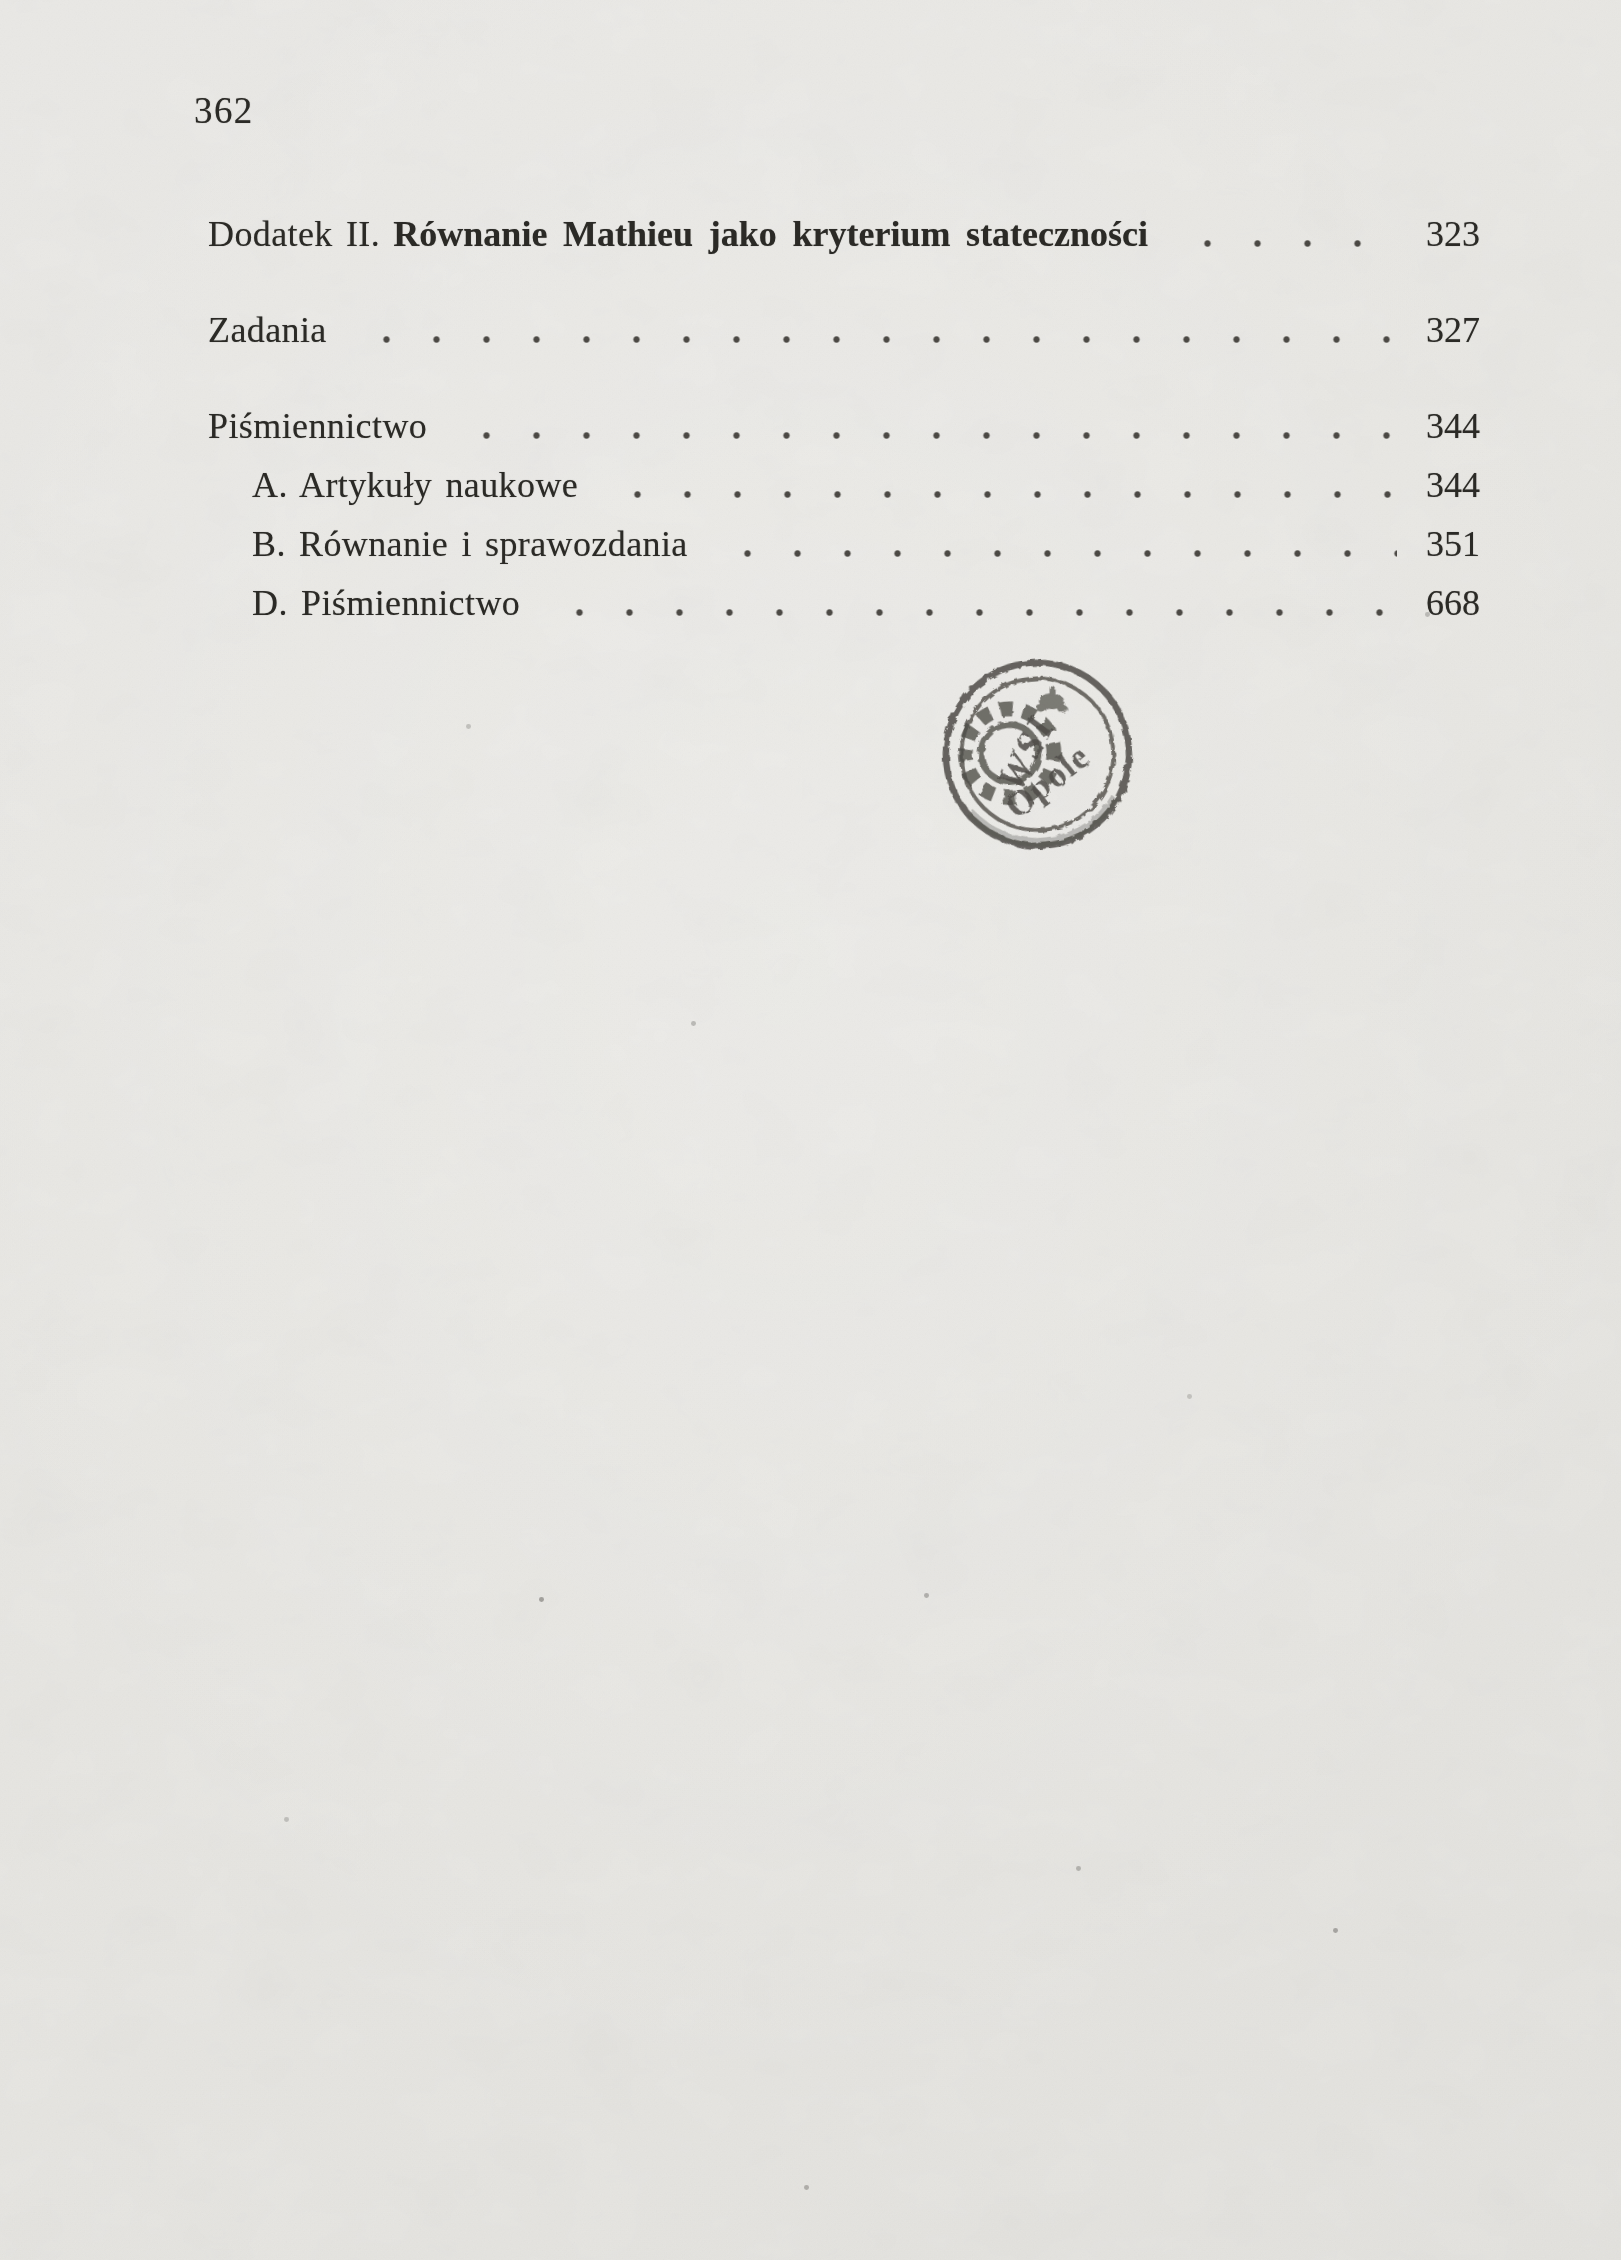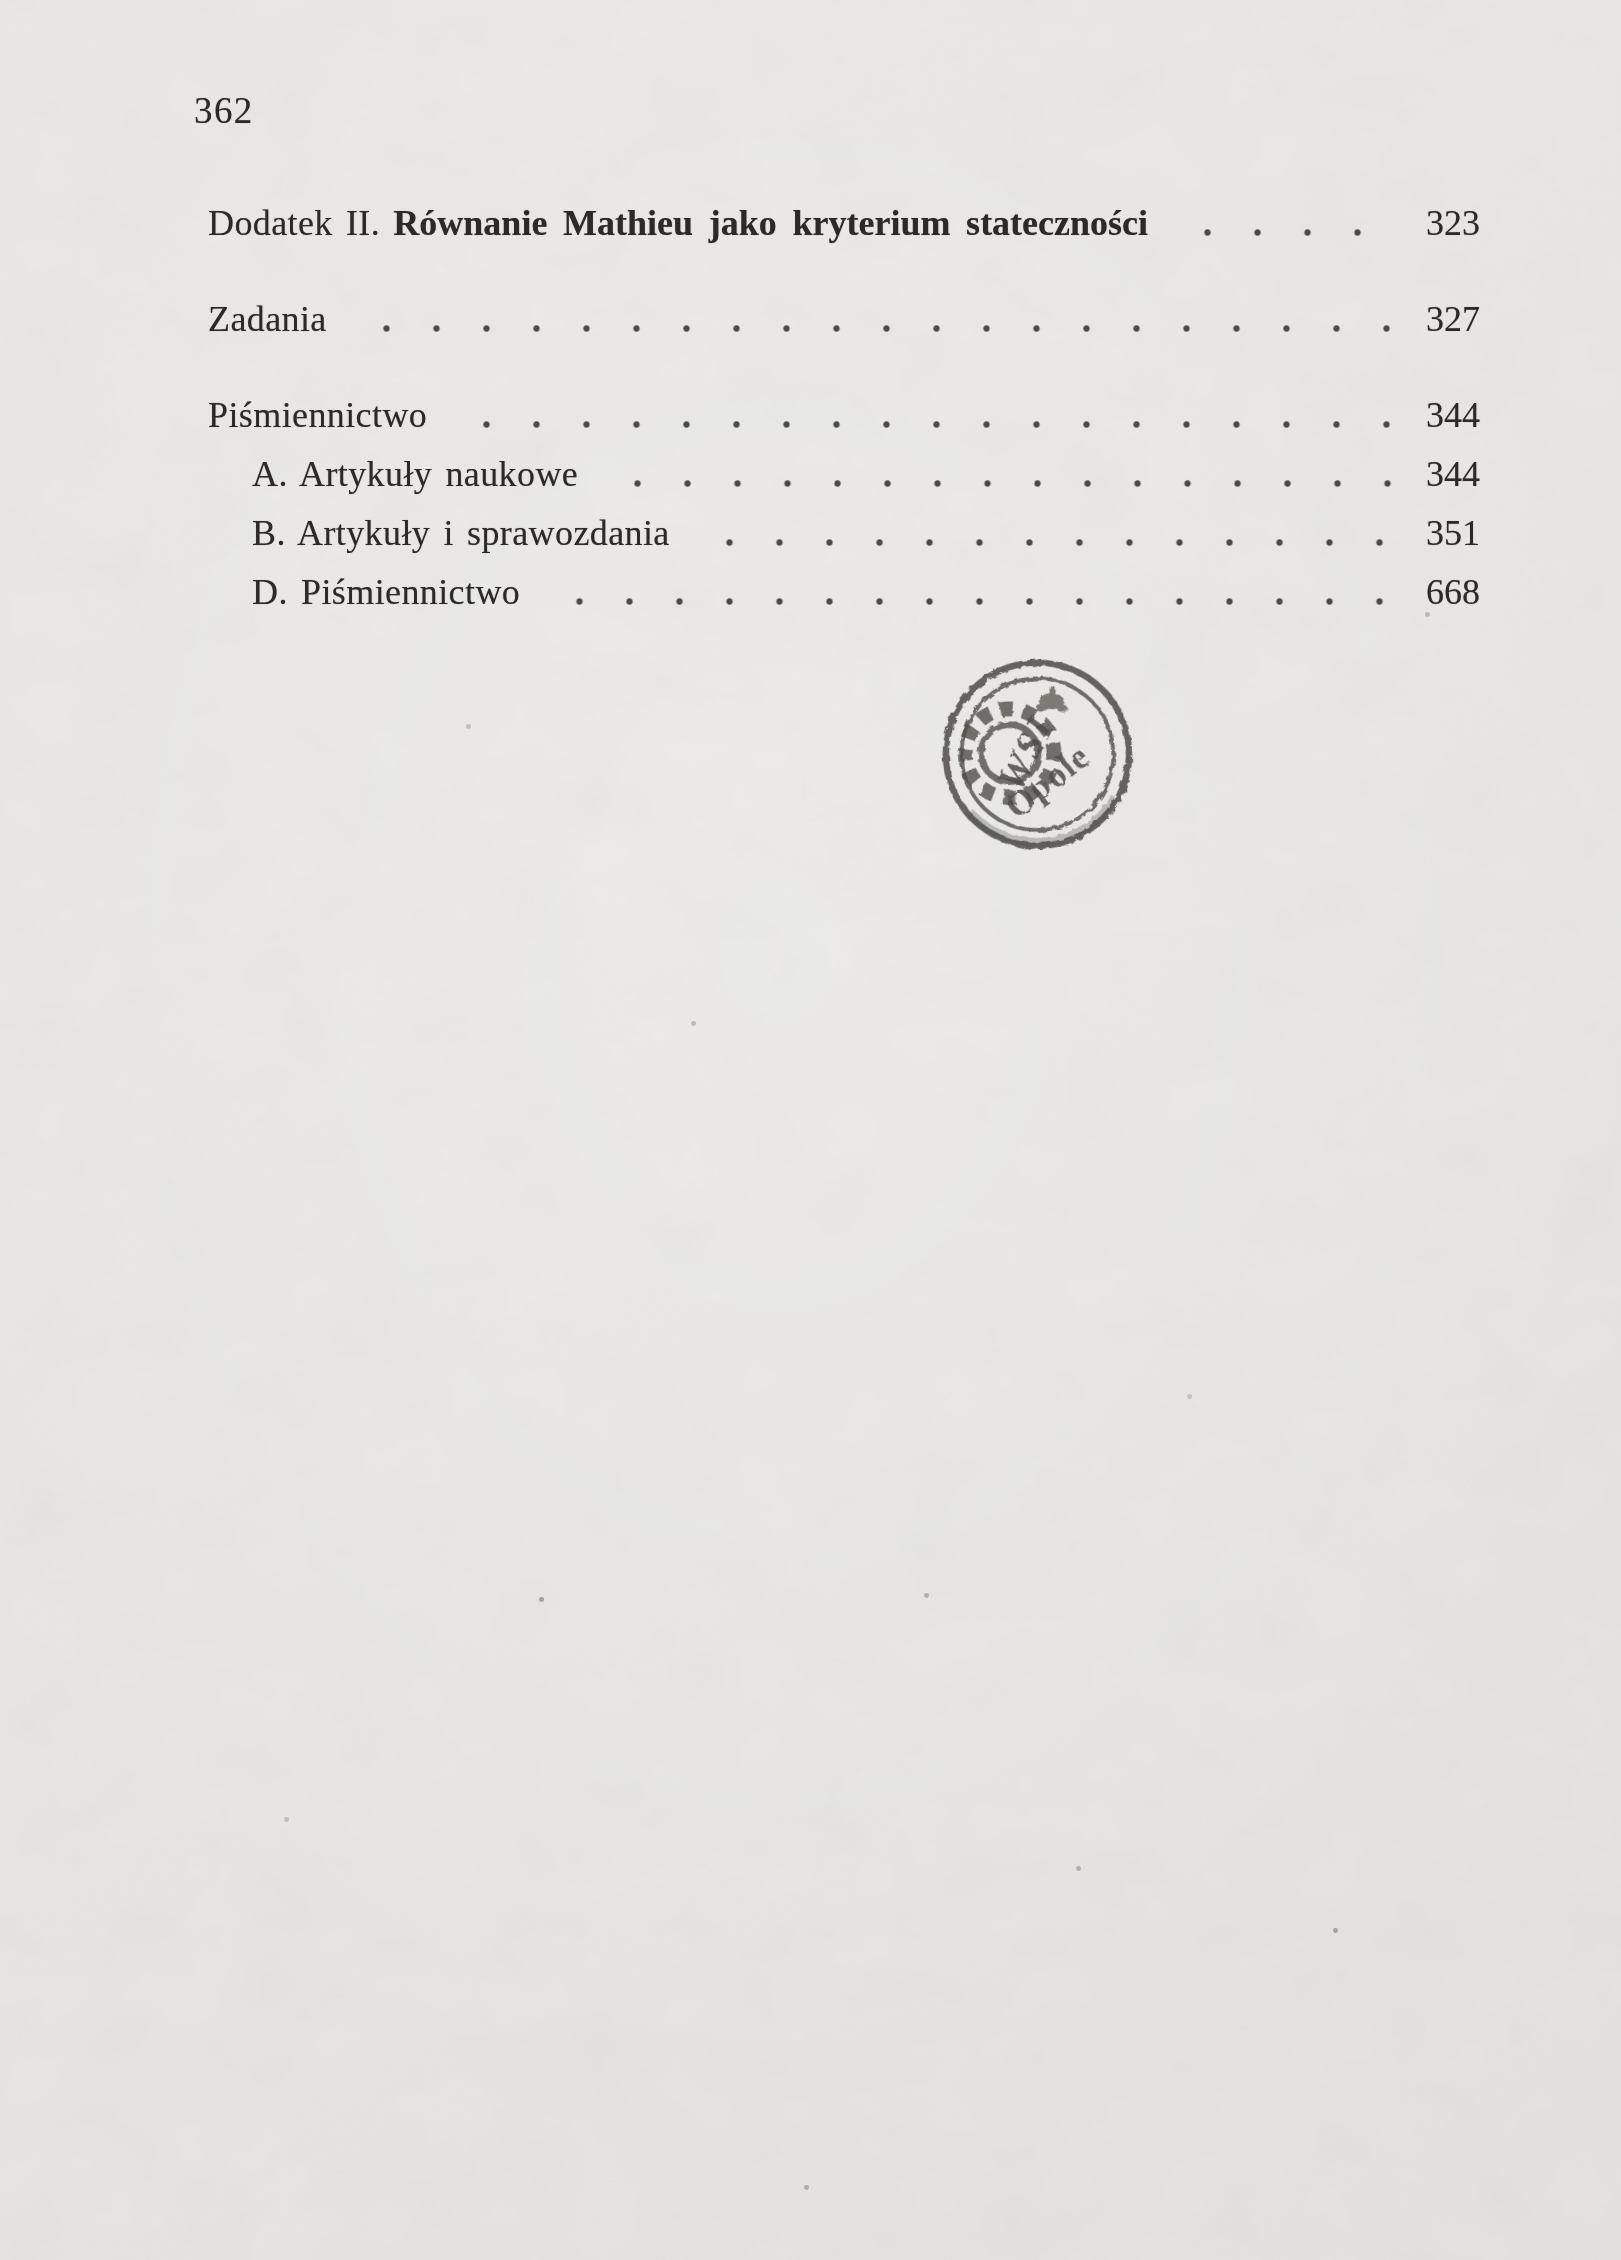--- a/index.html
+++ b/index.html
@@ -45,21 +45,21 @@
   .toc {
     position: absolute; left: 208px; top: 203px;
     width: 1300px;
     text-shadow: 0 0 1px rgba(43,42,38,0.40);
   }
   .toc-row {
     display: flex;
     font-size: 36px; line-height: 40px;
     margin-top: 56px;
   }
-  .toc-row:first-child { margin-top: 0; }
+  .toc-row:first-child { margin-top: 11px; }
   .toc-row.sub { margin-top: 19px; padding-left: 44px; }
   .toc-label { white-space: nowrap; word-spacing: 3.8px; letter-spacing: 0.4px; }
   .toc-title.bold { font-weight: 700; letter-spacing: 0; word-spacing: 6.7px; }
   .leader {
     flex: 1 1 auto;
     margin-left: 23px; margin-right: 29px;
     background-image: radial-gradient(circle, rgba(48,45,40,0.85) 2.5px, rgba(48,45,40,0) 3.7px);
     background-size: 50px 8.6px;
     background-repeat: repeat-x;
     background-position: 11.5px 25px;
@@ -116,21 +116,21 @@
         <span class="toc-label"><span class="toc-title">Piśmiennictwo</span></span>
         <span class="leader"></span>
         <span class="pagenum">344</span>
       </div>
       <div class="toc-row sub">
         <span class="toc-label"><span class="toc-title">A. Artykuły naukowe</span></span>
         <span class="leader"></span>
         <span class="pagenum">344</span>
       </div>
       <div class="toc-row sub">
-        <span class="toc-label"><span class="toc-title">B. Artykuły i sprawozdania</span></span>
+        <span class="toc-label"><span class="toc-title">B. Równanie i sprawozdania</span></span>
         <span class="leader"></span>
         <span class="pagenum">351</span>
       </div>
       <div class="toc-row sub">
         <span class="toc-label"><span class="toc-title">D. Piśmiennictwo</span></span>
         <span class="leader"></span>
         <span class="pagenum">668</span>
       </div>
     </div>
 

